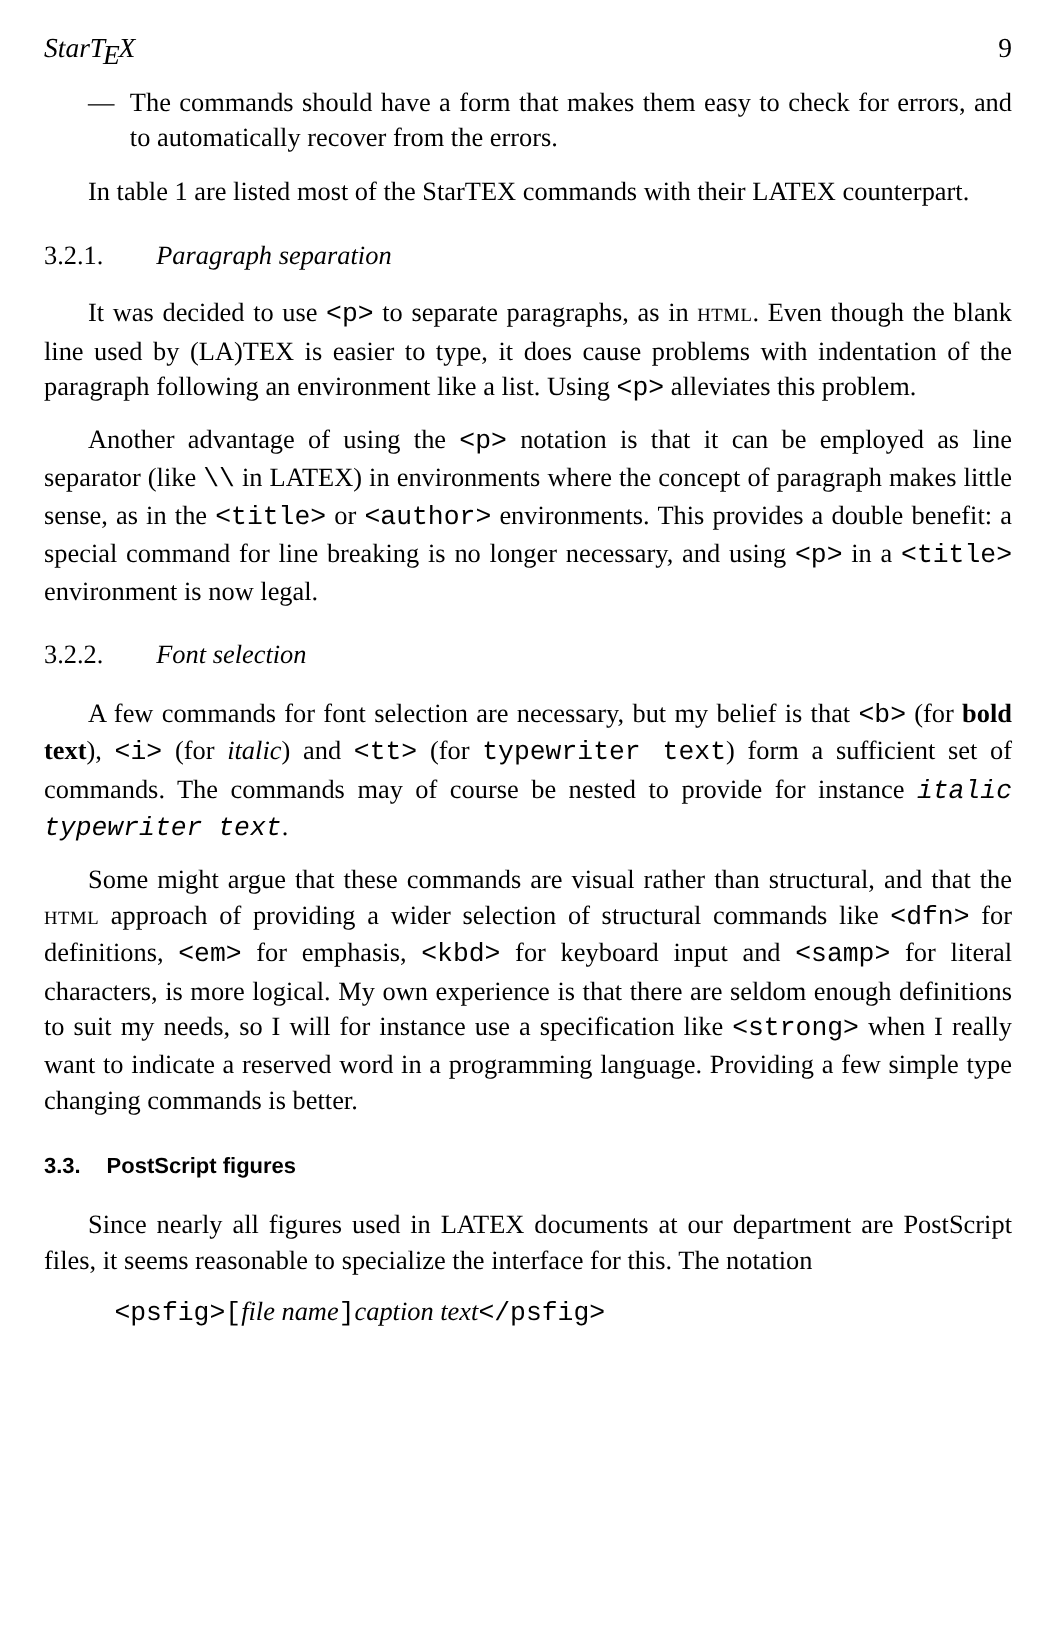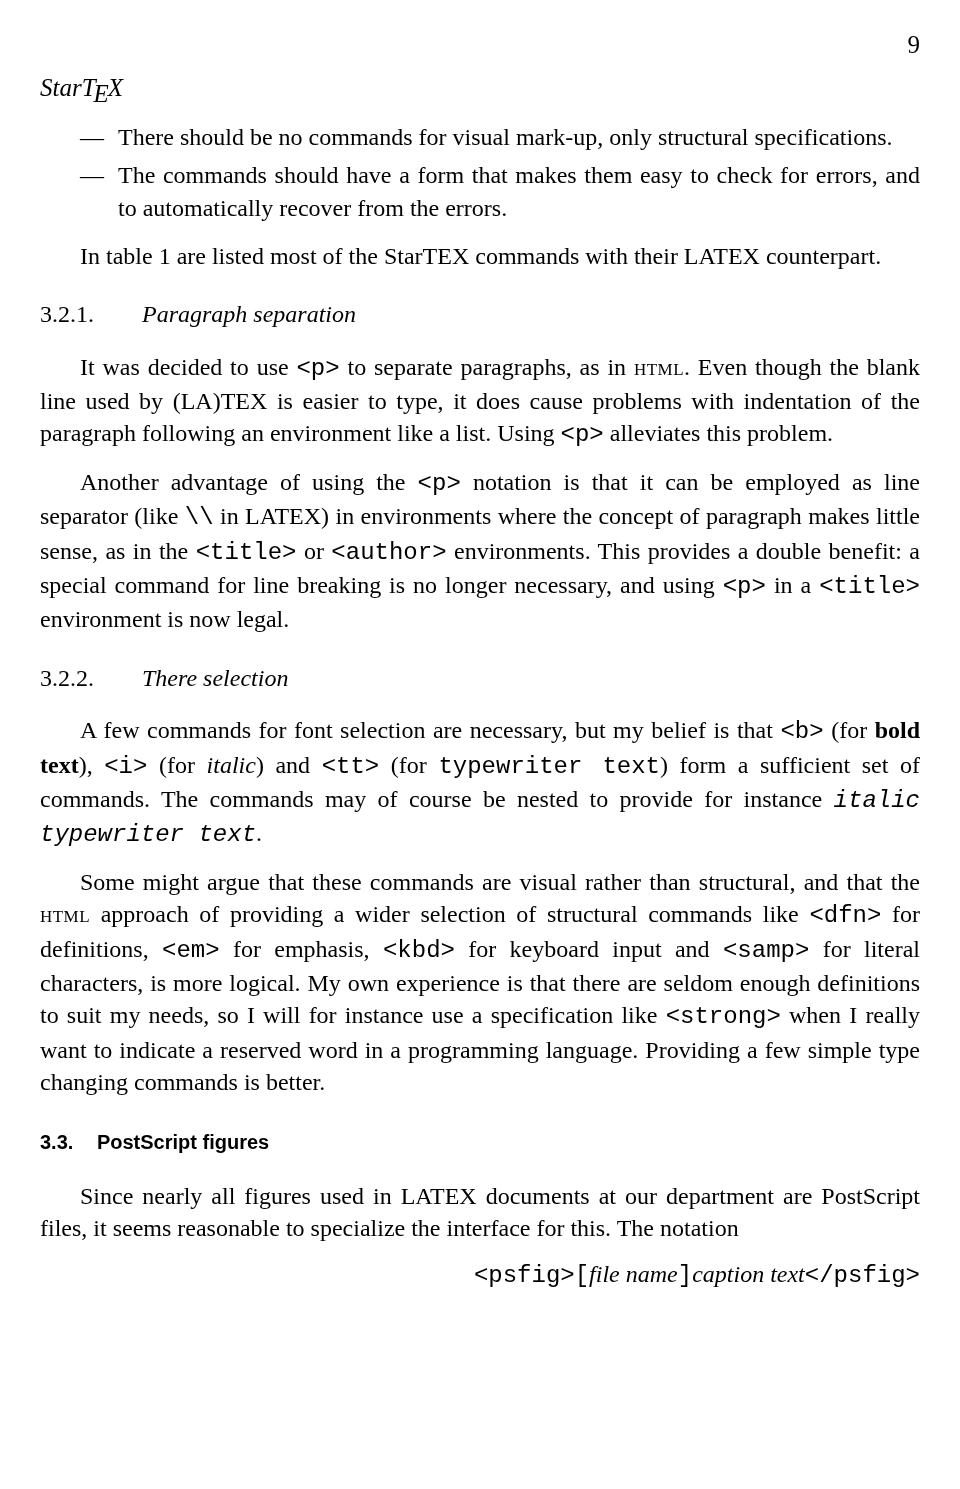--- a/index.html
+++ b/index.html
@@ -15,66 +15,65 @@
       box-sizing: border-box;
     }
     .header {
       display: flex;
       justify-content: space-between;
       font-style: italic;
       font-size: 25px;
       margin-bottom: 16px;
     }
     .header .pagenum { font-style: normal; }
-    .tex { font-style: inherit; white-space: nowrap; margin-top: 43px; }
+    .tex { font-style: inherit; white-space: nowrap; }
     .tex .e { position: relative; top: 0.22em; text-transform: uppercase; margin-left: -0.08em; margin-right: -0.05em; }
     .dashlist { margin: 0 0 16px 0; padding: 0; }
     .dashlist li { list-style: none; position: relative; padding-left: 78px; text-align: justify; margin-bottom: 6px; }
     .dashlist li::before { content: "—"; position: absolute; left: 40px; }
     p.para { text-align: justify; margin: 0 0 14px 0; }
     p.ind { text-indent: 40px; }
     .sc { font-variant: small-caps; letter-spacing: 0.02em; }
     .tt { font-family: "Courier New", Courier, monospace; }
     .tti { font-family: "Courier New", Courier, monospace; font-style: italic; }
     b.bold { font-weight: bold; }
     i.ital { }
     .subh { margin: 26px 0 20px 0; }
     .subh .num { font-style: normal; margin-right: 22px; }
     .subh .title { font-style: italic; margin-left: 20px; }
     .sech { font-family: Arial, Helvetica, sans-serif; font-weight: bold; font-size: 20px; margin: 30px 0 24px 0; }
     .sech .num { margin-right: 18px; }
-    .codeblock { margin: 12px 0 0 64px; font-family: "Courier New", Courier, monospace; text-align: right; }
+    .codeblock { margin: 12px 0 0 64px; font-family: "Courier New", Courier, monospace; }
     .codeblock .ital { font-family: "Palatino Linotype", Palatino, Georgia, serif; font-style: italic; }
   </style>
 </head>
 <body>
 
 <div class="header">
   <span class="tex">StarT<span class="e">E</span>X</span>
   <span class="pagenum">9</span>
 </div>
 
 <ul class="dashlist">
-  <li>There should be no commands for visual mark-up, only structural specifications.</li>
   <li>The commands should have a form that makes them easy to check for errors, and to automatically recover from the errors.</li>
 </ul>
 
 <p class="para ind">In table 1 are listed most of the StarT<span class="e">E</span>X commands with their L<span class="a">A</span>T<span class="e">E</span>X counterpart.</p>
 
 <div class="subh">
   <span class="num">3.2.1.</span>
   <span class="title">Paragraph separation</span>
 </div>
 
 <p class="para ind">It was decided to use <span class="tt">&lt;p&gt;</span> to separate paragraphs, as in <span class="sc">html</span>. Even though the blank line used by (L<span class="a">A</span>)T<span class="e">E</span>X is easier to type, it does cause problems with indentation of the paragraph following an environment like a list. Using <span class="tt">&lt;p&gt;</span> alleviates this problem.</p>
 <p class="para ind">Another advantage of using the <span class="tt">&lt;p&gt;</span> notation is that it can be employed as line separator (like <span class="tt">\\</span> in L<span class="a">A</span>T<span class="e">E</span>X) in environments where the concept of paragraph makes little sense, as in the <span class="tt">&lt;title&gt;</span> or <span class="tt">&lt;author&gt;</span> environments. This provides a double benefit: a special command for line breaking is no longer necessary, and using <span class="tt">&lt;p&gt;</span> in a <span class="tt">&lt;title&gt;</span> environment is now legal.</p>
 
 <div class="subh">
   <span class="num">3.2.2.</span>
-  <span class="title">There selection</span>
+  <span class="title">Font selection</span>
 </div>
 
 <p class="para ind">A few commands for font selection are necessary, but my belief is that <span class="tt">&lt;b&gt;</span> (for <b class="bold">bold text</b>), <span class="tt">&lt;i&gt;</span> (for <i class="ital">italic</i>) and <span class="tt">&lt;tt&gt;</span> (for <span class="tt">typewriter text</span>) form a sufficient set of commands. The commands may of course be nested to provide for instance <span class="tti">italic typewriter text</span>.</p>
 <p class="para ind">Some might argue that these commands are visual rather than structural, and that the <span class="sc">html</span> approach of providing a wider selection of structural commands like <span class="tt">&lt;dfn&gt;</span> for definitions, <span class="tt">&lt;em&gt;</span> for emphasis, <span class="tt">&lt;kbd&gt;</span> for keyboard input and <span class="tt">&lt;samp&gt;</span> for literal characters, is more logical. My own experience is that there are seldom enough definitions to suit my needs, so I will for instance use a specification like <span class="tt">&lt;strong&gt;</span> when I really want to indicate a reserved word in a programming language. Providing a few simple type changing commands is better.</p>
 
 <div class="sech">
   <span class="num">3.3.</span>
   <span>PostScript figures</span>
 </div>
 

